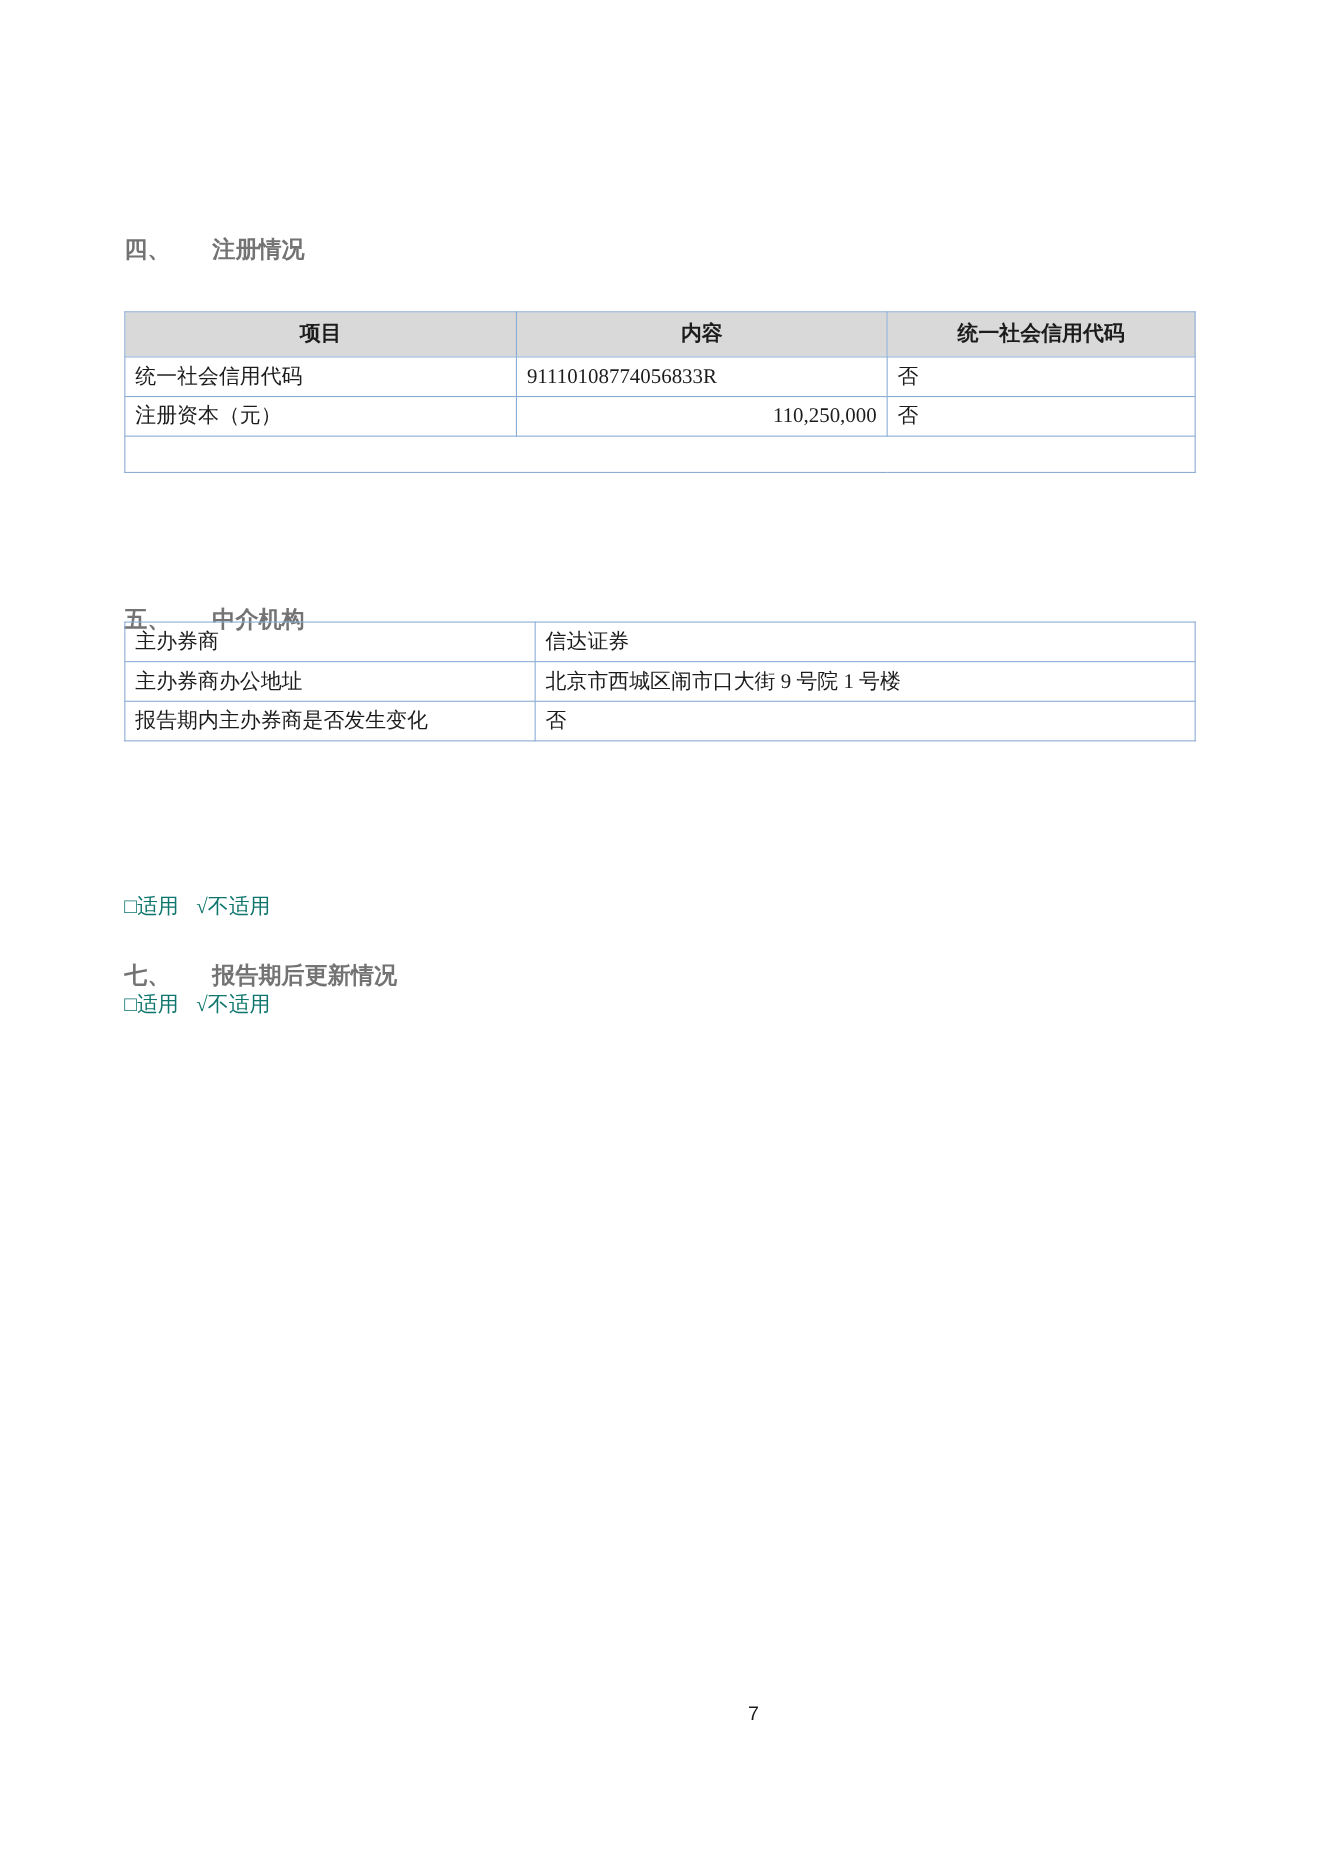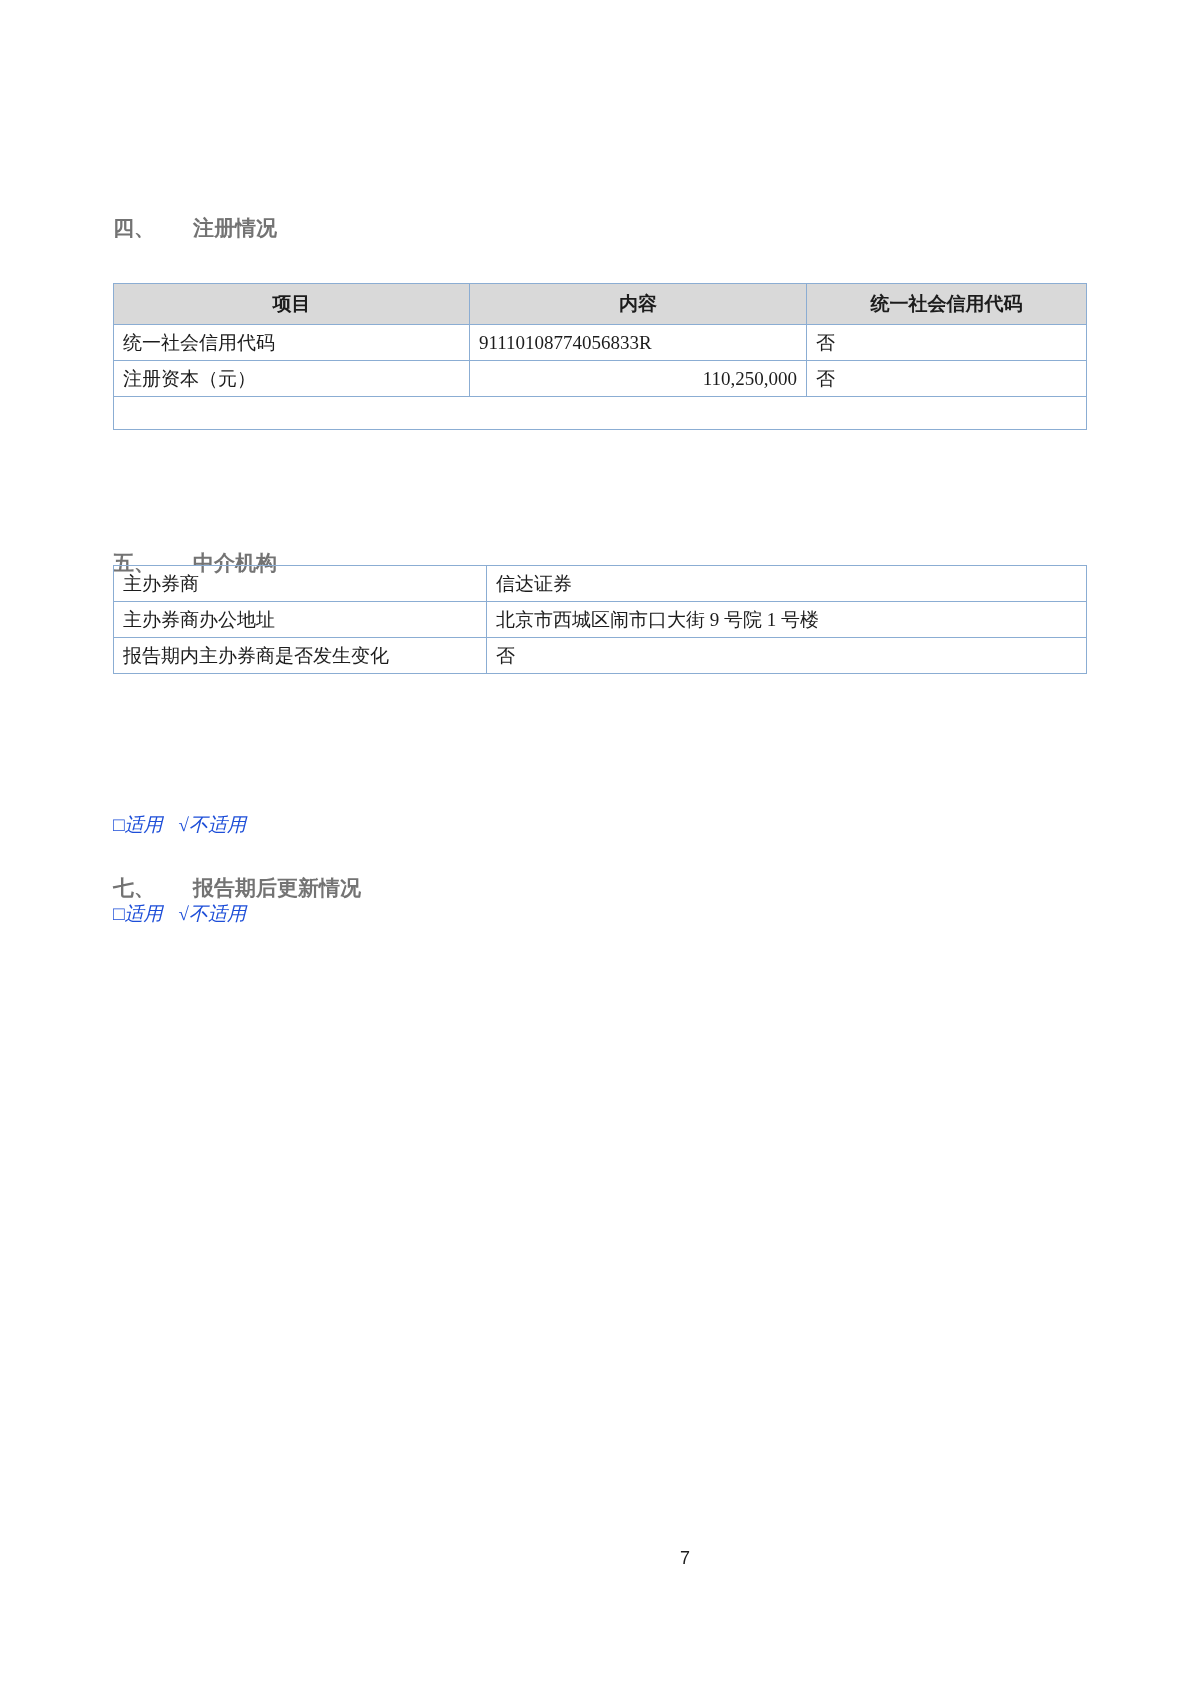--- a/index.html
+++ b/index.html
@@ -59,23 +59,22 @@
   }
   .cell-right { text-align: right !important; }
   .cell-prewrap { white-space: pre-line; }
 
   
   .applicability {
     position: absolute;
     left: 113px;
     font-size: 19px;
     line-height: 26px;
-    color: #1d4ed8;
+    color: #0f766e;
     white-space: nowrap;
-    font-style: italic;
   }
   .applicability .gap { display: inline-block; width: 16px; }
 
   .page-number {
     position: absolute;
     left: 655px;
     top: 1548px;
     width: 60px;
     text-align: center;
     font-family: "Liberation Sans", "DejaVu Sans", sans-serif;

